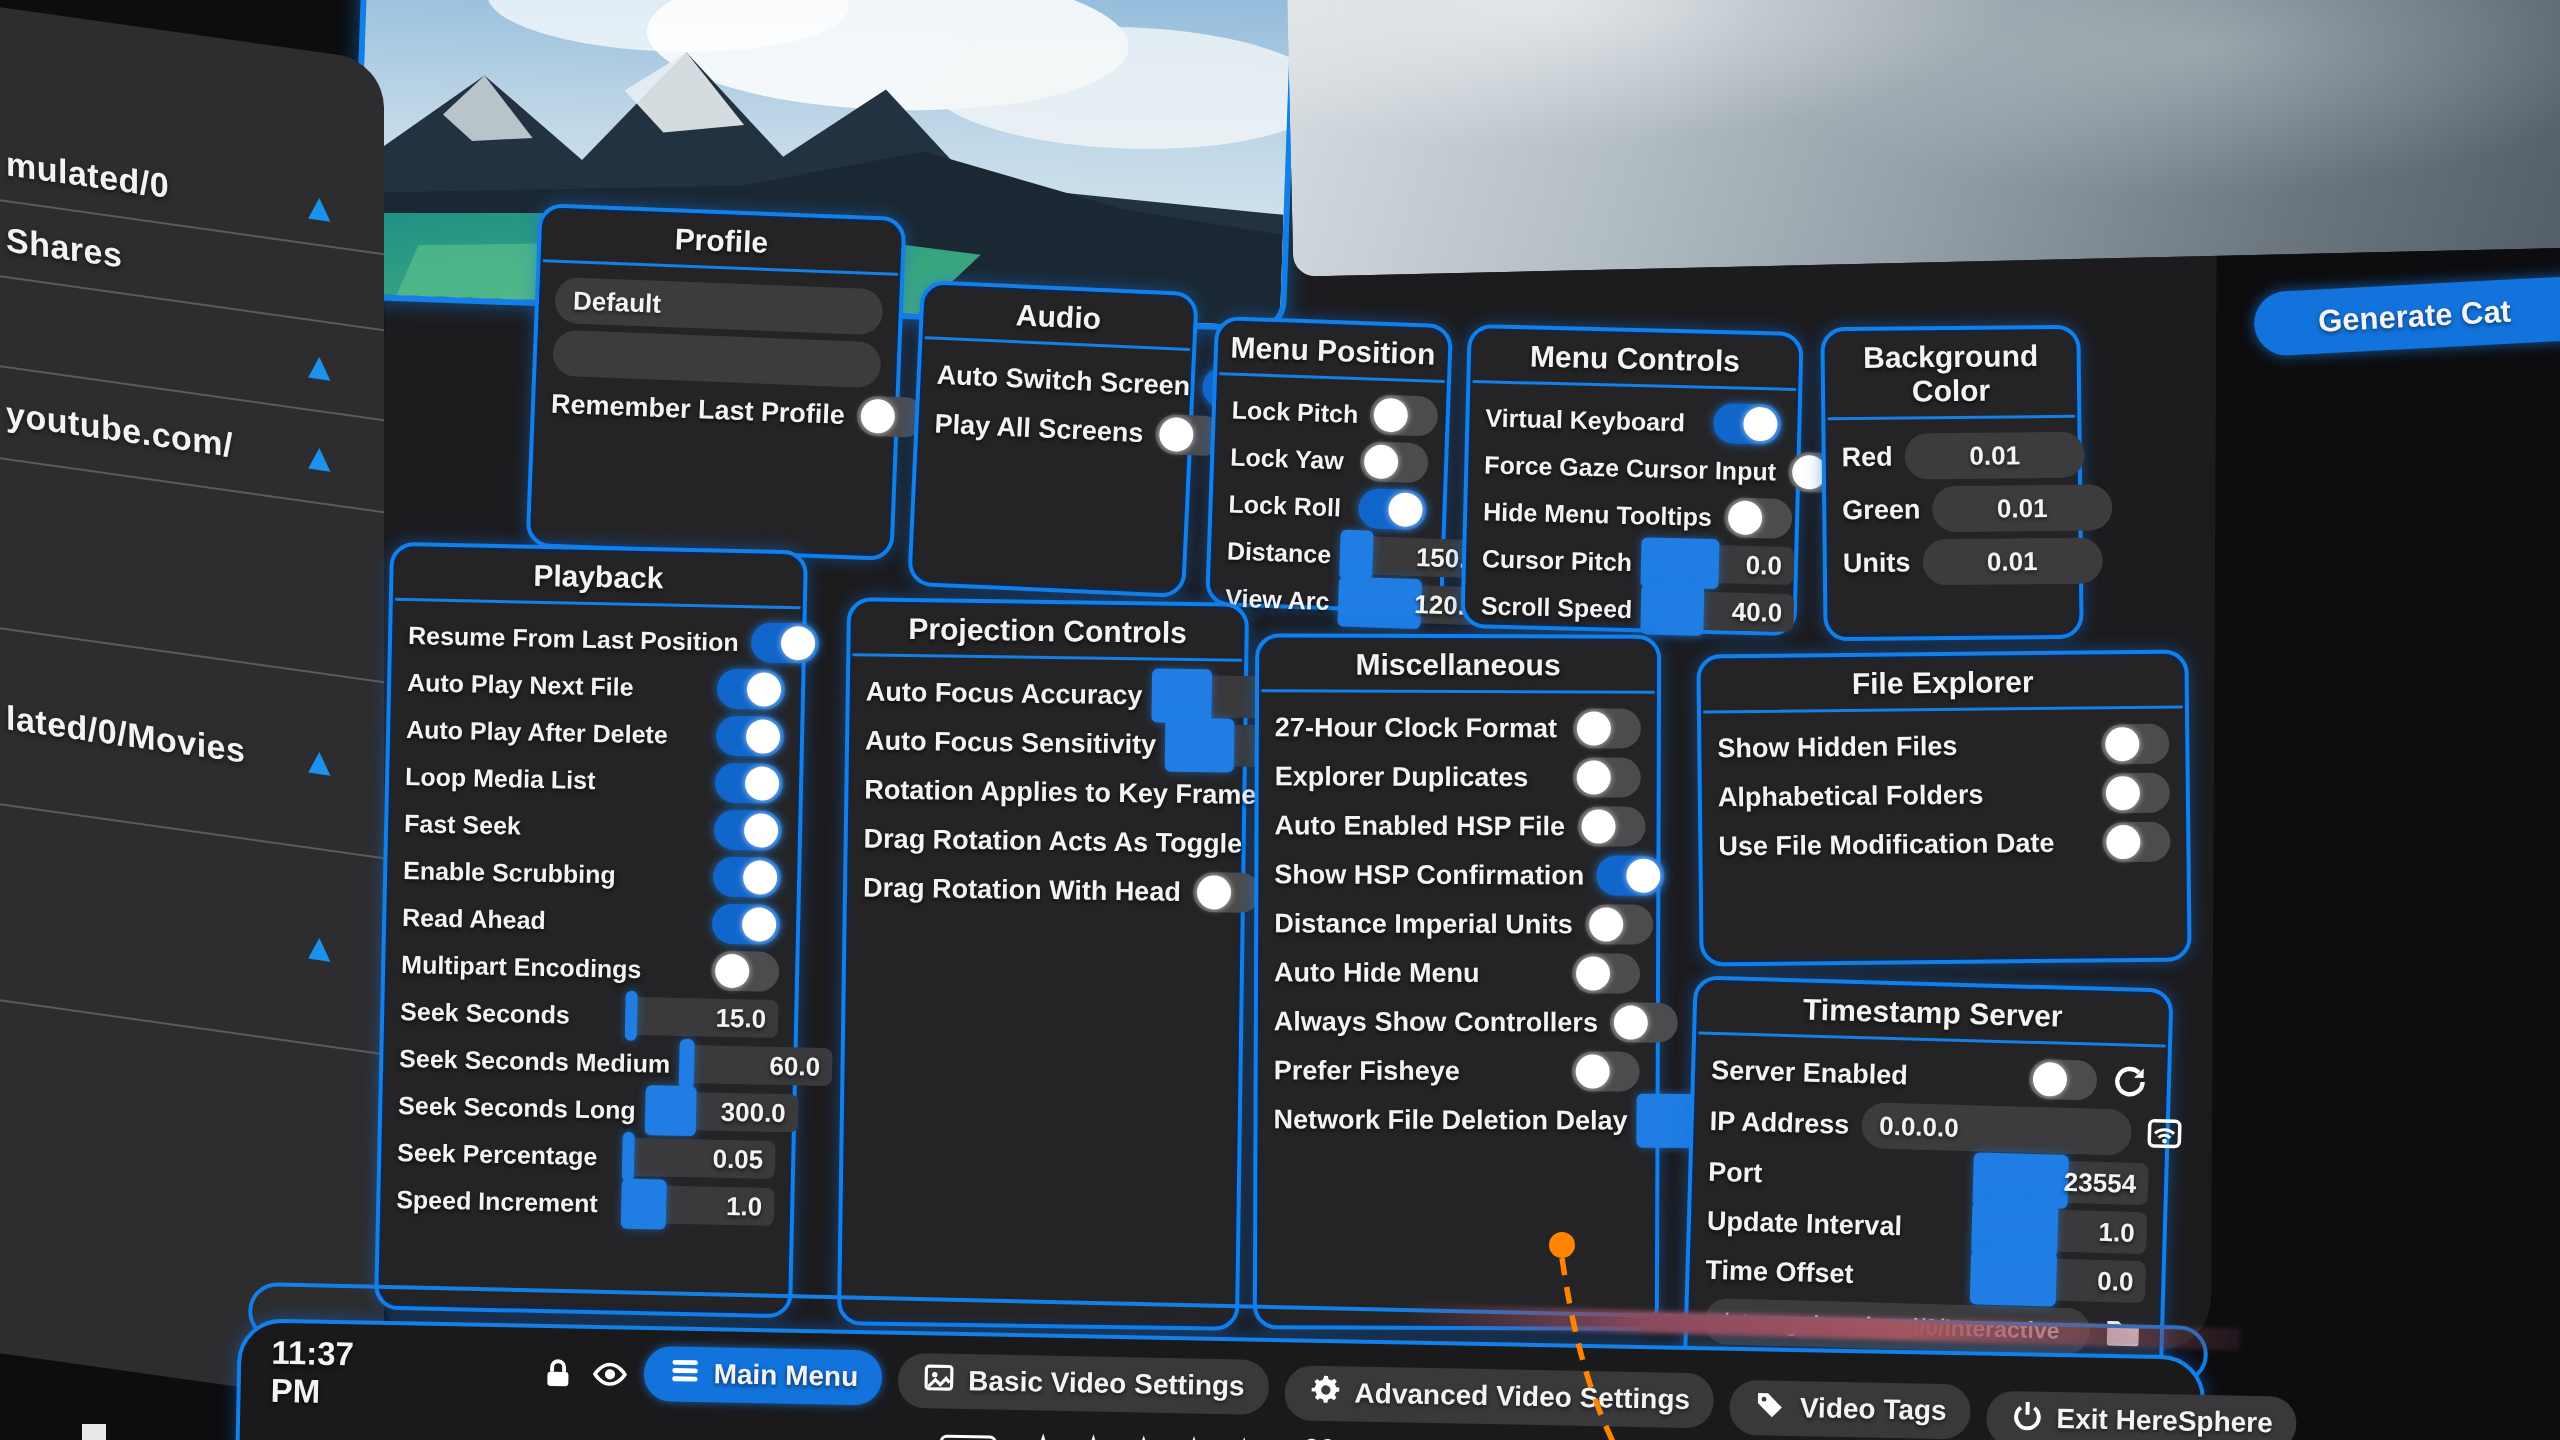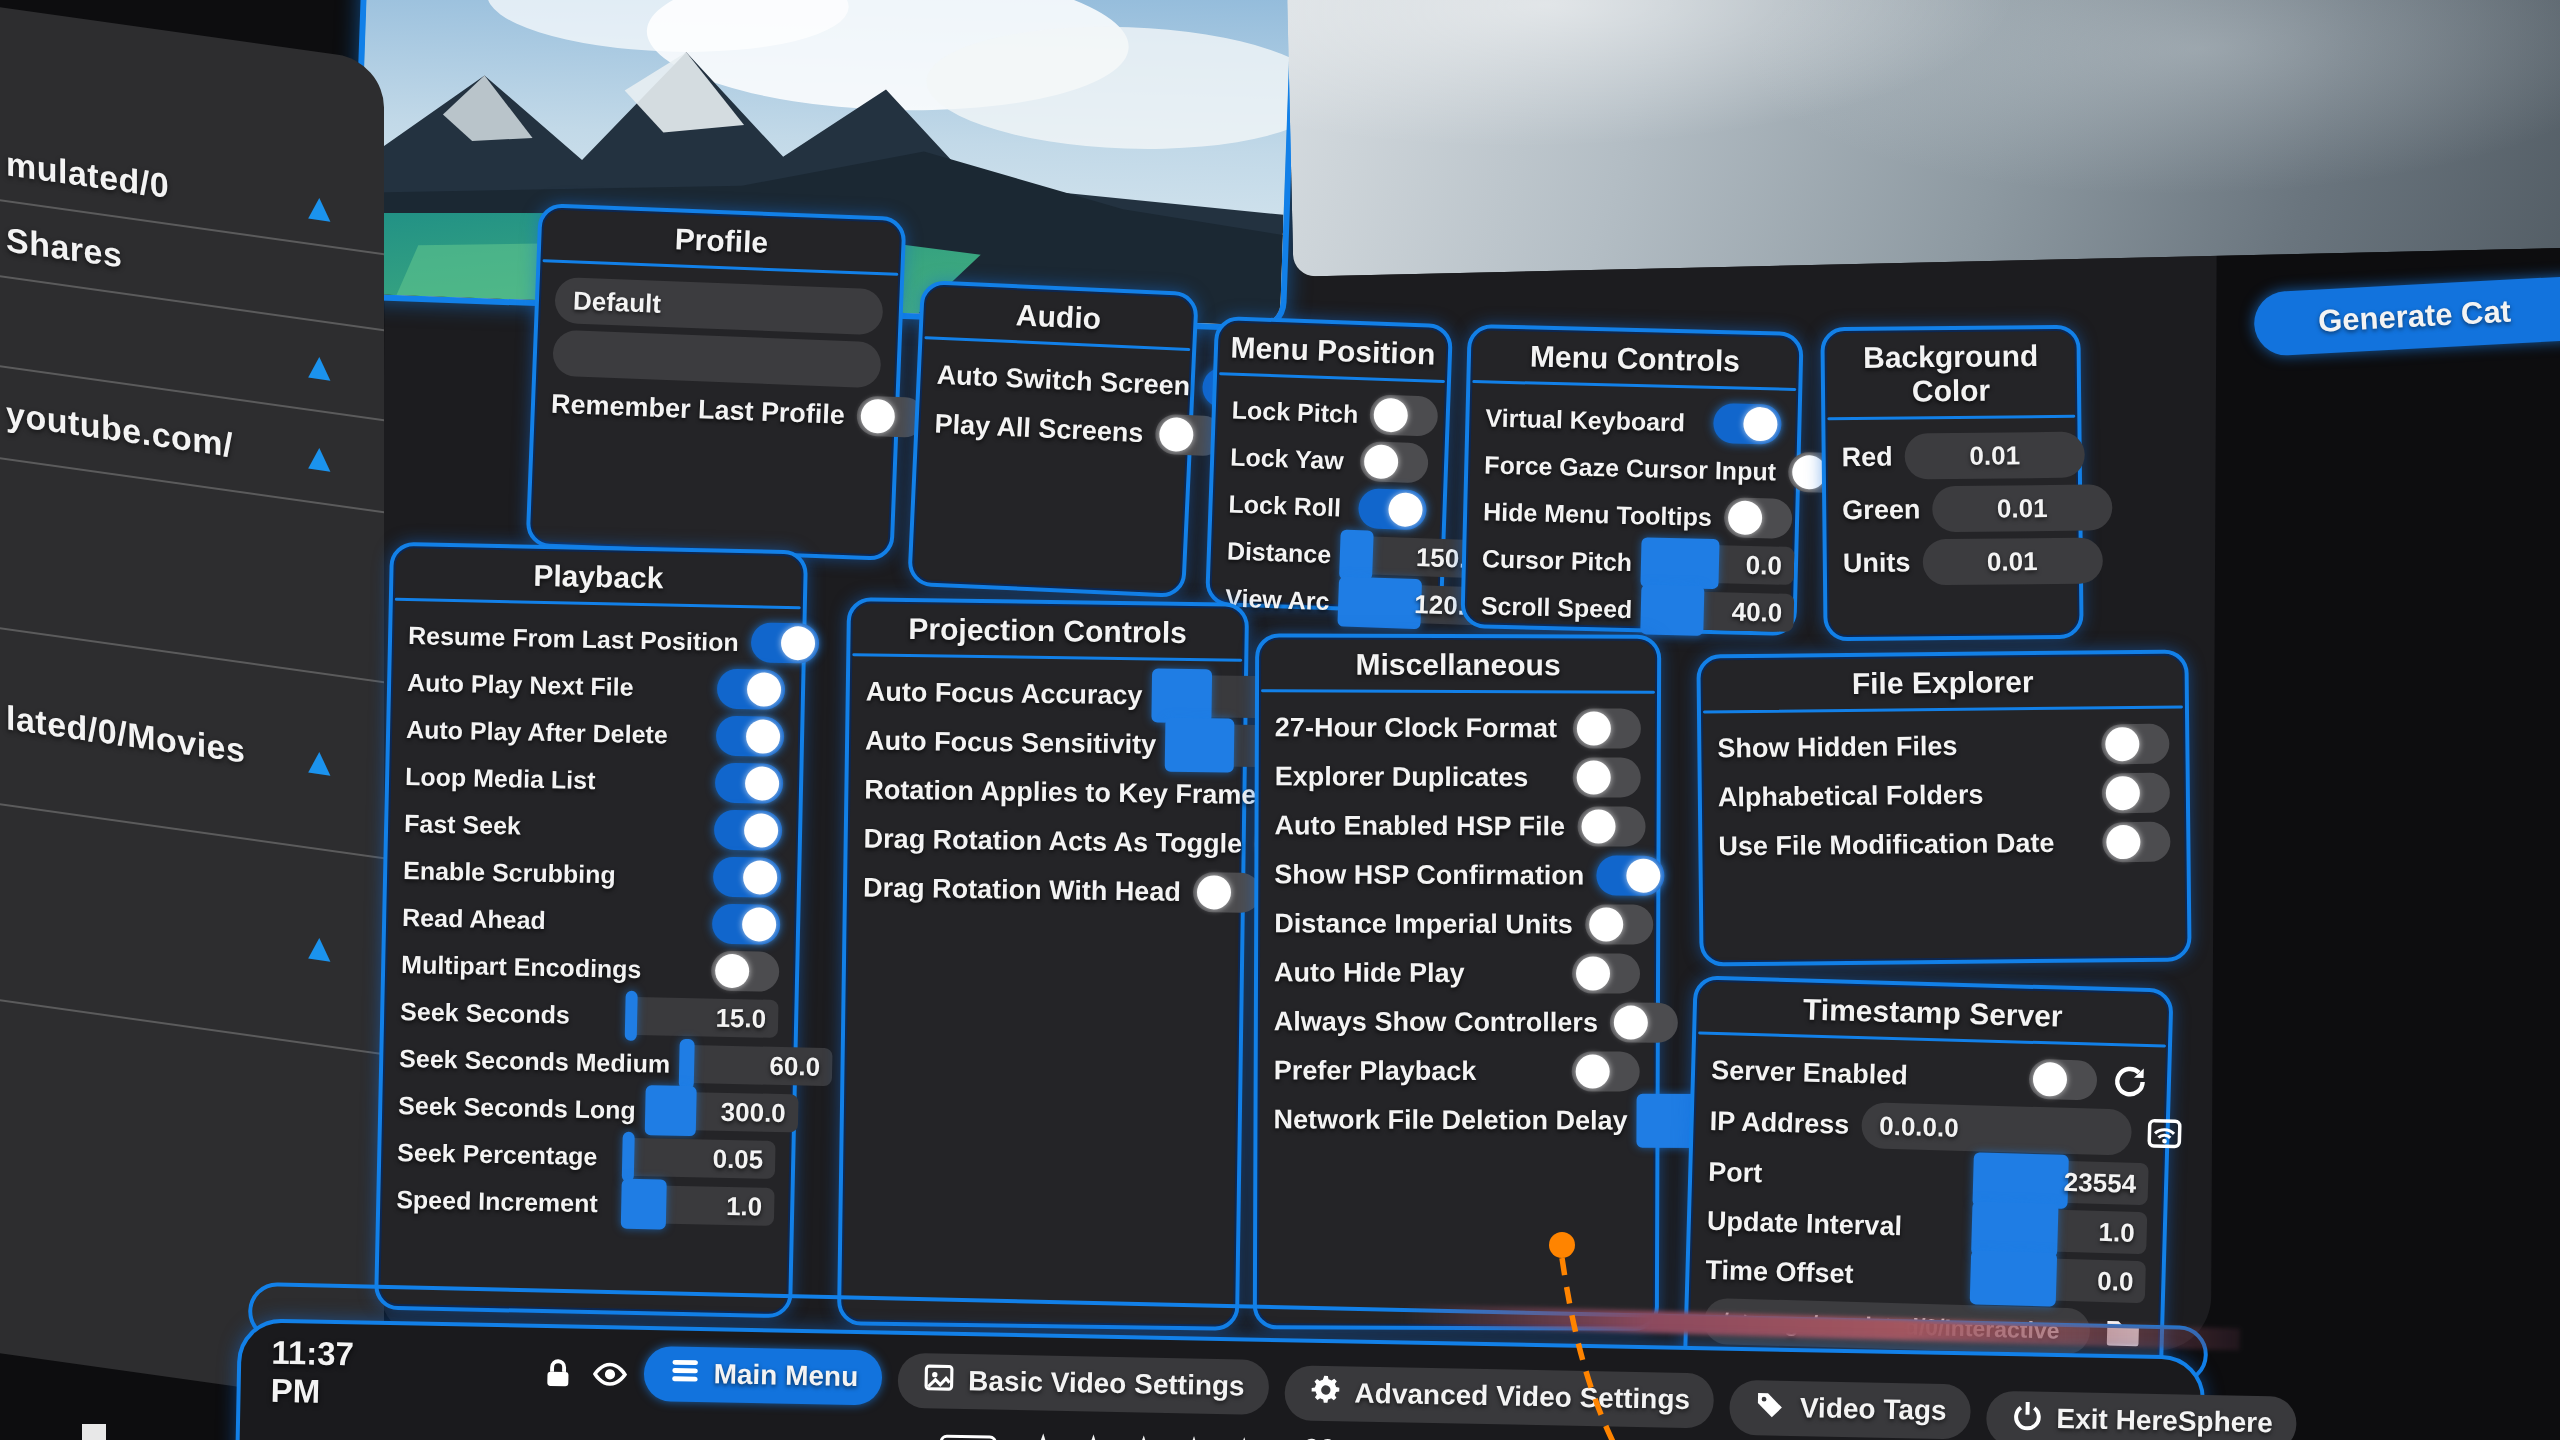--- a/index.html
+++ b/index.html
@@ -452,33 +452,33 @@
               <div class="knob"></div>
             </div>
           </div>
           <div class="row">
             <span class="lbl">Distance Imperial Units</span>
             <div class="toggle">
               <div class="knob"></div>
             </div>
           </div>
           <div class="row">
-            <span class="lbl">Auto Hide Play</span>
+            <span class="lbl">Auto Hide Menu</span>
             <div class="toggle">
               <div class="knob"></div>
             </div>
           </div>
           <div class="row">
             <span class="lbl">Always Show Controllers</span>
             <div class="toggle">
               <div class="knob"></div>
             </div>
           </div>
           <div class="row">
-            <span class="lbl">Prefer Playback</span>
+            <span class="lbl">Prefer Fisheye</span>
             <div class="toggle">
               <div class="knob"></div>
             </div>
           </div>
           <div class="row">
             <span class="lbl">Network File Deletion Delay</span>
             <div class="slider">
               <div class="fill" style="width: 45%;"></div>
               <span class="sval">15.0</span>
             </div>

